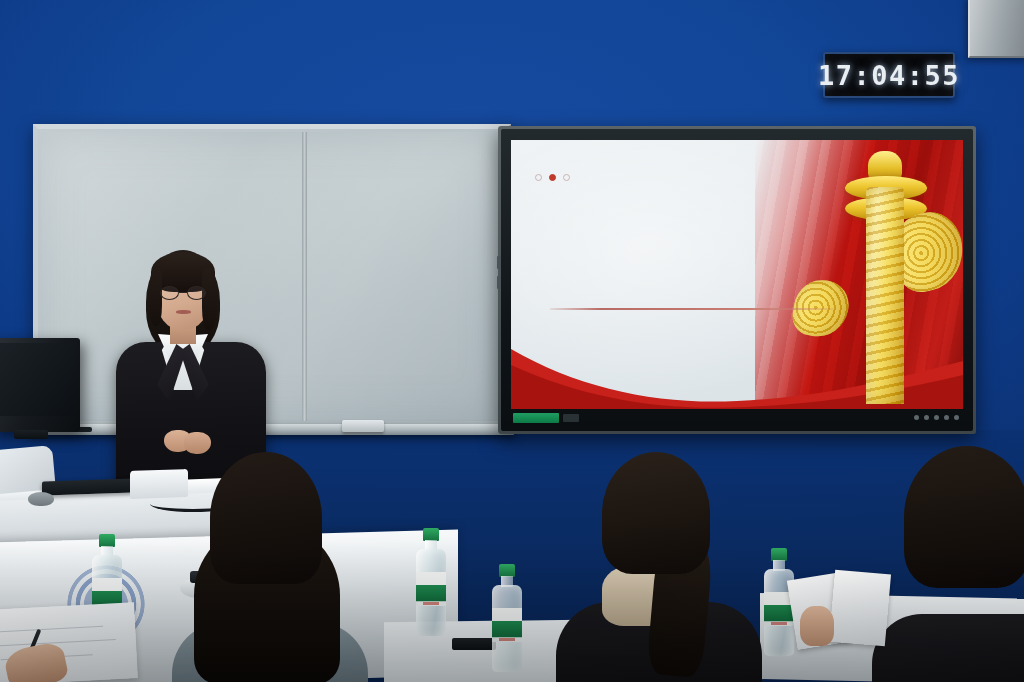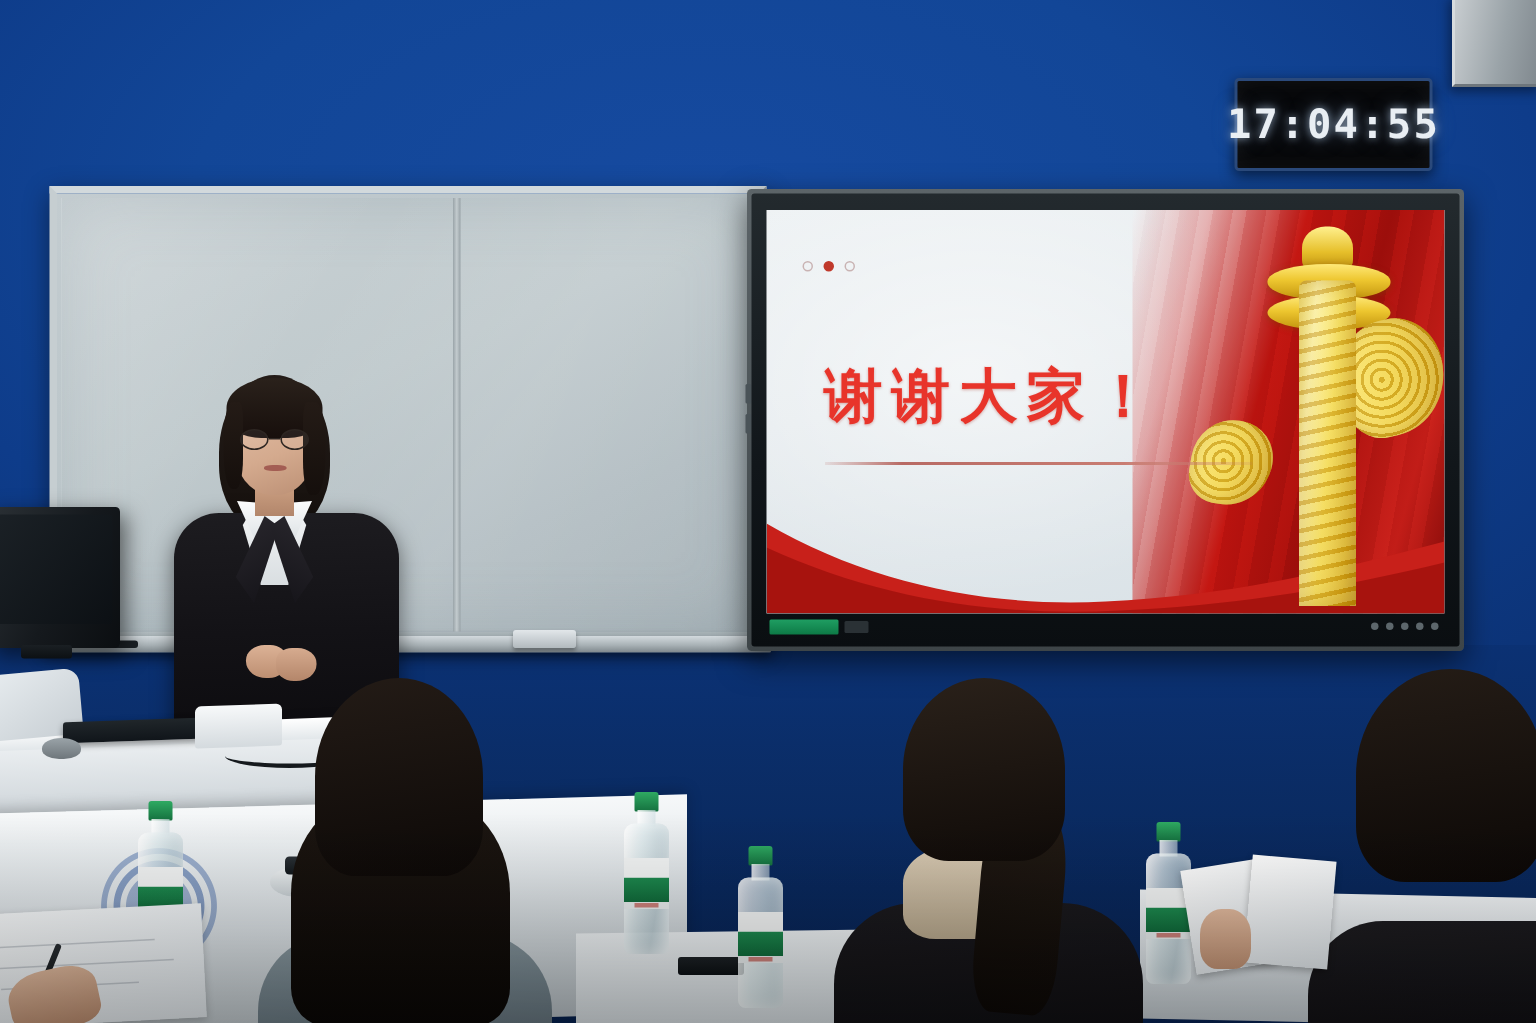--- a/index.html
+++ b/index.html
@@ -25,21 +25,21 @@
   .wall-device {
     position:absolute; left:968px; top:-4px; width:60px; height:62px;
     background:linear-gradient(100deg,#c8cdd0,#9aa3a8 55%,#7e868c);
     border-left:2px solid #d7dbdd;
     border-bottom:2px solid #6e767c;
     box-shadow:-2px 3px 7px rgba(0,0,0,.4);
   }
 
   
   .clock {
-    position:absolute; left:823px; top:52px; width:132px; height:62px;
+    position:absolute; left:823px; top:52px; width:132px; height:46px;
     background:#07080a;
     border:2px solid #2b4a7c;
     border-radius:3px;
     box-shadow:0 3px 9px rgba(0,0,0,.55), inset 0 0 14px rgba(255,255,255,.05);
     display:flex; align-items:center; justify-content:center;
   }
   .clock-digits {
     font-family:"DejaVu Sans Mono", monospace;
     font-size:27px; font-weight:700; letter-spacing:1.5px;
     color:#e9eef3;
@@ -574,21 +574,20 @@
             <div class="hb-carve"></div>
           </div>
         </div>
 
         <div class="slide-dots">
           <span class="sd"></span>
           <span class="sd active"></span>
           <span class="sd"></span>
         </div>
 
-        <div class="slide-title">谢谢大家！</div>
         <div class="slide-rule"></div>
       </div>
 
       <div class="panel-strip">
         <div class="panel-sticker"></div>
         <div class="panel-sticker2"></div>
         <div class="panel-logo"></div>
         <div class="panel-ctrls">
           <span class="pc"></span>
           <span class="pc"></span>

